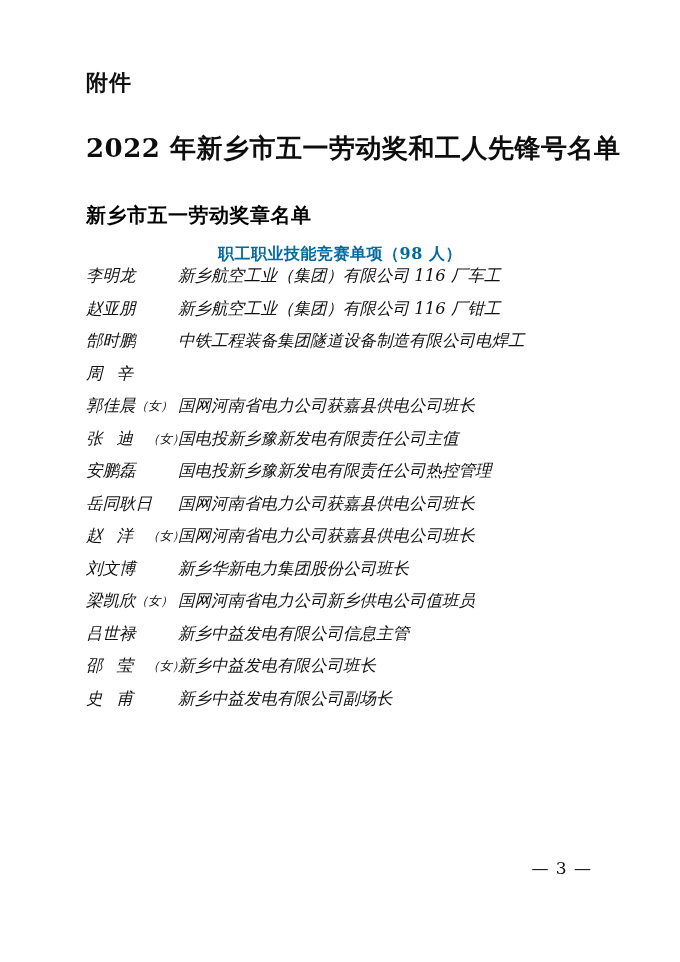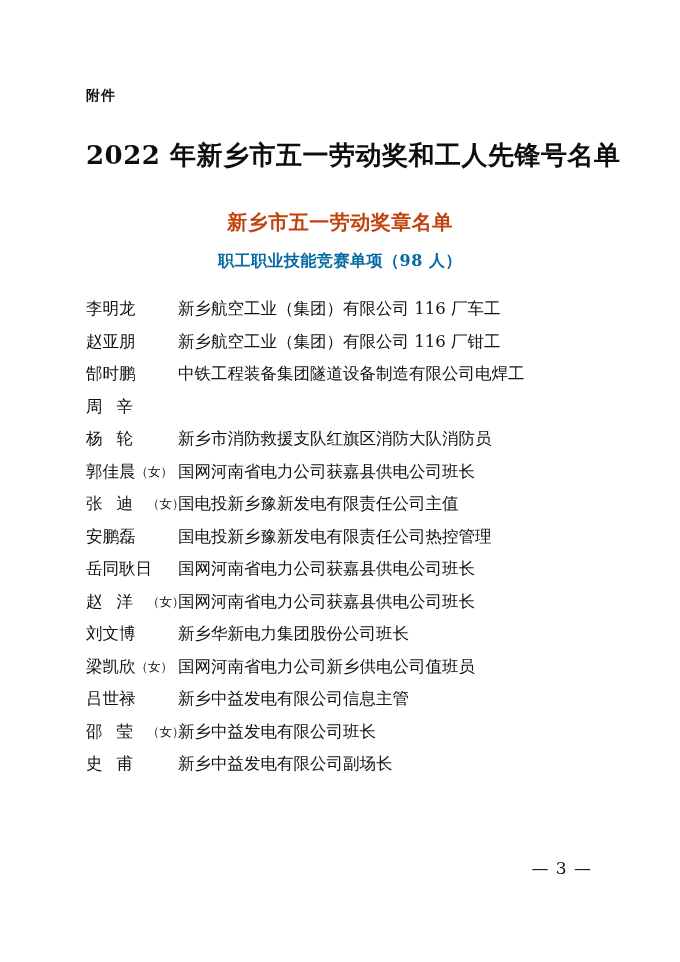--- a/index.html
+++ b/index.html
@@ -17,57 +17,57 @@
   }
   .page {
     position: absolute;
     top: 0; left: 0;
     width: 680px;
     height: 962px;
     box-sizing: border-box;
     padding: 0 86px;
   }
   .attachment-label {
-    margin-top: 87px;
-    font-size: 14px;
+    margin-top: 68px;
+    font-size: 22px;
     letter-spacing: 1px;
     font-family: "DejaVu Serif", "Liberation Serif", serif;
     font-weight: 600;
     color: #111;
   }
   .doc-title {
     margin-top: 33px;
     text-align: left;
     font-size: 26px;
     font-weight: 700;
     letter-spacing: 0.5px;
     font-family: "DejaVu Serif", "Liberation Serif", serif;
     color: #0d0d0d;
     white-space: nowrap;
   }
   .section-title {
     margin-top: 36px;
-    text-align: center;
+    text-align: left;
     font-size: 20px;
     font-weight: 700;
     letter-spacing: 0.5px;
     font-family: "DejaVu Serif", "Liberation Serif", serif;
-    color: #c2410c;
+    color: #000000;
   }
   .subsection-title {
     margin-top: 15px;
     text-align: center;
     font-size: 16px;
     font-weight: 600;
     letter-spacing: 0.5px;
     font-family: "DejaVu Serif", "Liberation Serif", serif;
     color: #0369a1;
   }
   .entry-list {
-    margin-top: 26px;
+    font-style: italic;
   }
   .entry-row {
     display: flex;
     align-items: baseline;
     height: 32.5px;
     font-size: 16.5px;
     font-family: "DejaVu Serif", "Liberation Serif", serif;
     color: #111;
   }
   .entry-name {
@@ -127,24 +127,20 @@
         <div class="entry-org">新乡航空工业（集团）有限公司 116 厂钳工</div>
       </div>
       <div class="entry-row">
         <div class="entry-name"><span class="name-text">郜时鹏</span></div>
         <div class="entry-org">中铁工程装备集团隧道设备制造有限公司电焊工</div>
       </div>
       <div class="entry-row">
         <div class="entry-name spaced"><span class="name-text">周辛</span></div>
       </div>
       <div class="entry-row">
-        <div class="entry-name spaced"><span class="name-text">杨轮</span></div>
-        <div class="entry-org">新乡市消防救援支队红旗区消防大队消防员</div>
-      </div>
-      <div class="entry-row">
         <div class="entry-name"><span class="name-text">郭佳晨</span><span class="gender">（女）</span></div>
         <div class="entry-org">国网河南省电力公司获嘉县供电公司班长</div>
       </div>
       <div class="entry-row">
         <div class="entry-name spaced"><span class="name-text">张迪</span><span class="gender">（女）</span></div>
         <div class="entry-org">国电投新乡豫新发电有限责任公司主值</div>
       </div>
       <div class="entry-row">
         <div class="entry-name"><span class="name-text">安鹏磊</span></div>
         <div class="entry-org">国电投新乡豫新发电有限责任公司热控管理</div>

